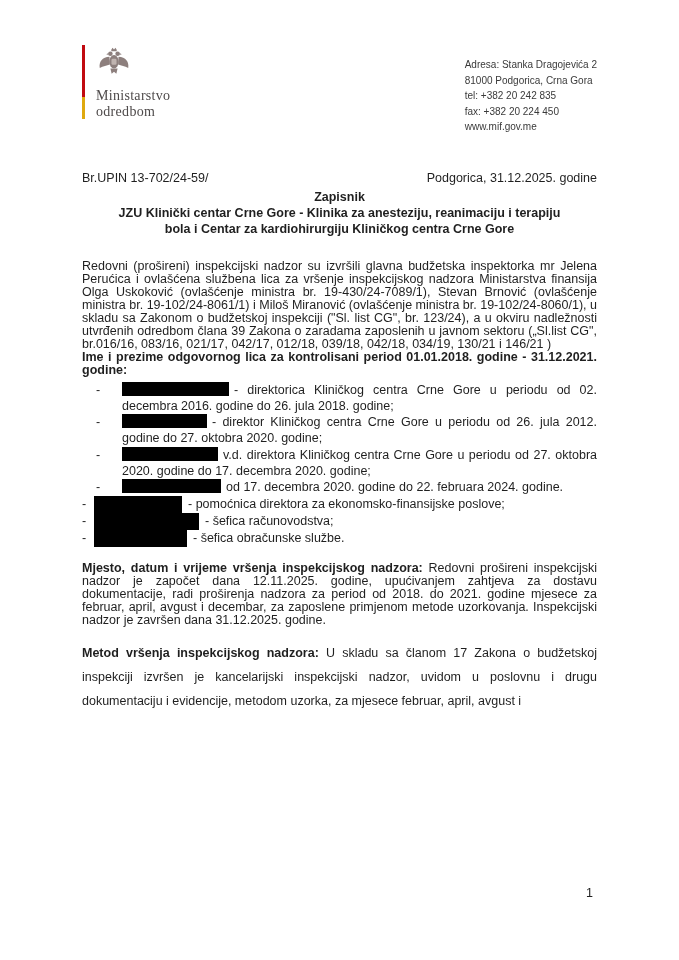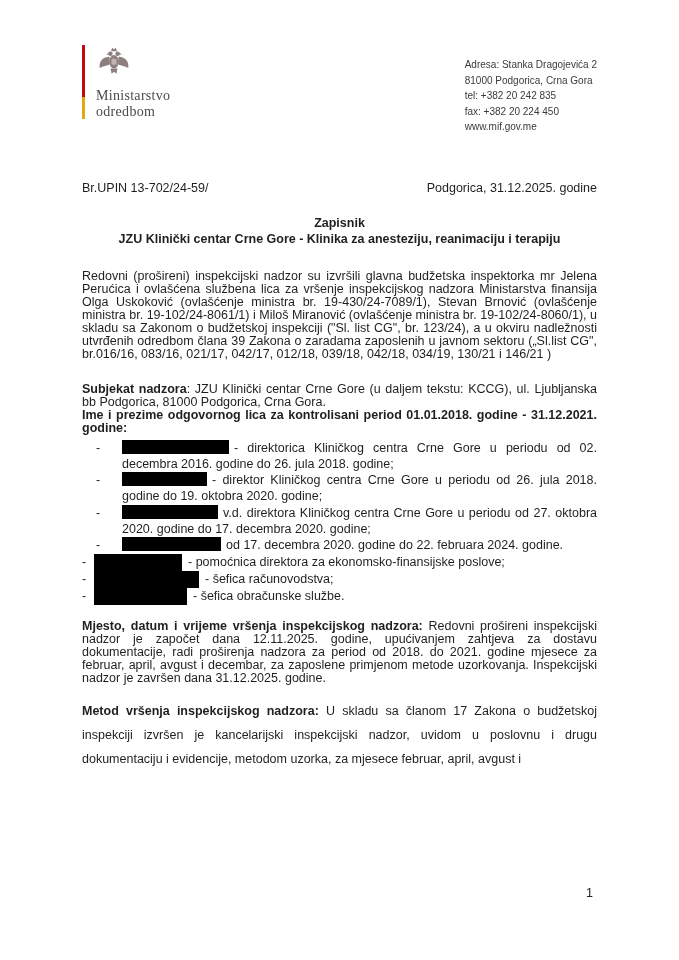--- a/index.html
+++ b/index.html
@@ -28,24 +28,24 @@
     font-family: "Liberation Serif", serif;
     font-size: 14px; color: #4e4a4a;
     line-height: 1.13; margin-top: 5px; letter-spacing: .3px;
   }
   .addr {
     text-align: left; font-size: 10px; color: #3a3a3a;
     line-height: 1.55; padding-top: 12px;
   }
 
   
-  .ref-row { display: flex; justify-content: space-between; margin-top: 46px; }
+  .ref-row { display: flex; justify-content: space-between; margin-top: 36px; }
 
   
-  .title-block { text-align: center; font-weight: bold; margin-top: 20px; line-height: 16px; }
+  .title-block { text-align: center; font-weight: bold; margin-top: 4px; line-height: 16px; }
   .title-block div { white-space: nowrap; }
 
   
   .para { text-align: justify; line-height: 13px; }
   .bold { font-weight: bold; }
   .mt-p1 { margin-top: 23px; }
   .mt-subject { margin-top: 22px; }
   .mt-period { }
   .mt-present { margin-top: 10px; }
   .mt-place { margin-top: 15px; }
@@ -114,38 +114,36 @@
     </div>
 
     <div class="ref-row">
       <div>Br.UPIN 13-702/24-59/</div>
       <div>Podgorica, 31.12.2025. godine</div>
     </div>
 
     <div class="title-block">
       <div>Zapisnik</div>
       <div>JZU Klinički centar Crne Gore - Klinika za anesteziju, reanimaciju i terapiju</div>
+      <div>bola i Centar za kardiohirurgiju Kliničkog centra Crne Gore</div>
     </div>
 
     <div class="para mt-p1">Redovni (prošireni) inspekcijski nadzor su izvršili glavna budžetska inspektorka mr Jelena Perućica i ovlašćena službena lica za vršenje inspekcijskog nadzora Ministarstva finansija Olga Uskoković (ovlašćenje ministra br. 19-430/24-7089/1), Stevan Brnović (ovlašćenje ministra br. 19-102/24-8061/1) i Miloš Miranović (ovlašćenje ministra br. 19-102/24-8060/1), u skladu sa Zakonom o budžetskoj inspekciji ("Sl. list CG", br. 123/24), a u okviru nadležnosti utvrđenih odredbom člana 39 Zakona o zaradama zaposlenih u javnom sektoru („Sl.list CG", br.016/16, 083/16, 021/17, 042/17, 012/18, 039/18, 042/18, 034/19, 130/21 i 146/21 )</div>
 
-    <div class="para mt-subject">
-      <span class="bold">Subjekat nadzora</span><span>: JZU Klinički centar Crne Gore (u daljem tekstu: KCCG), ul. Ljubljanska bb Podgorica, 81000 Podgorica, Crna Gora.</span>
-    </div>
 
     <div class="para bold mt-period">Ime i prezime odgovornog lica za kontrolisani period 01.01.2018. godine - 31.12.2021. godine:</div>
 
     <div class="dir-list">
       <div class="dir-item">
         <span class="dir-marker">-</span>
         <div class="dir-body"><span class="redact rd0"></span><span>- direktorica Kliničkog centra Crne Gore u periodu od 02. decembra 2016. godine do 26. jula 2018. godine;</span></div>
       </div>
       <div class="dir-item">
         <span class="dir-marker">-</span>
-        <div class="dir-body"><span class="redact rd1"></span><span>- direktor Kliničkog centra Crne Gore u periodu od 26. jula 2018. godine do 19. oktobra 2020. godine;</span></div>
+        <div class="dir-body"><span class="redact rd1"></span><span>- direktor Kliničkog centra Crne Gore u periodu od 26. jula 2012. godine do 27. oktobra 2020. godine;</span></div>
       </div>
       <div class="dir-item">
         <span class="dir-marker">-</span>
         <div class="dir-body"><span class="redact rd2"></span><span>v.d. direktora Kliničkog centra Crne Gore u periodu od 27. oktobra 2020. godine do 17. decembra 2020. godine;</span></div>
       </div>
       <div class="dir-item">
         <span class="dir-marker">-</span>
         <div class="dir-body"><span class="redact rd3"></span><span>od 17. decembra 2020. godine do 22. februara 2024. godine.</span></div>
       </div>
     </div>

